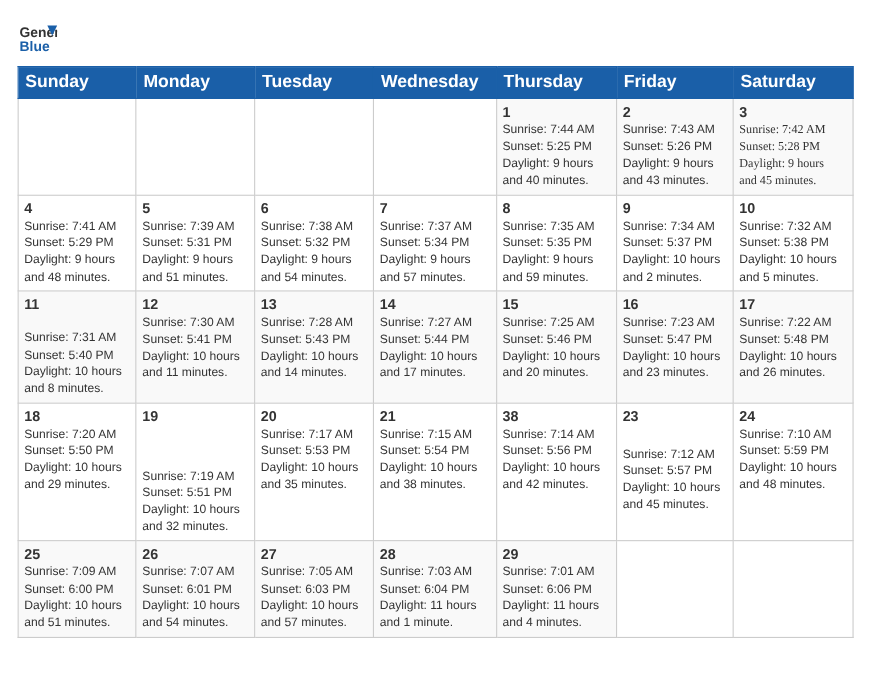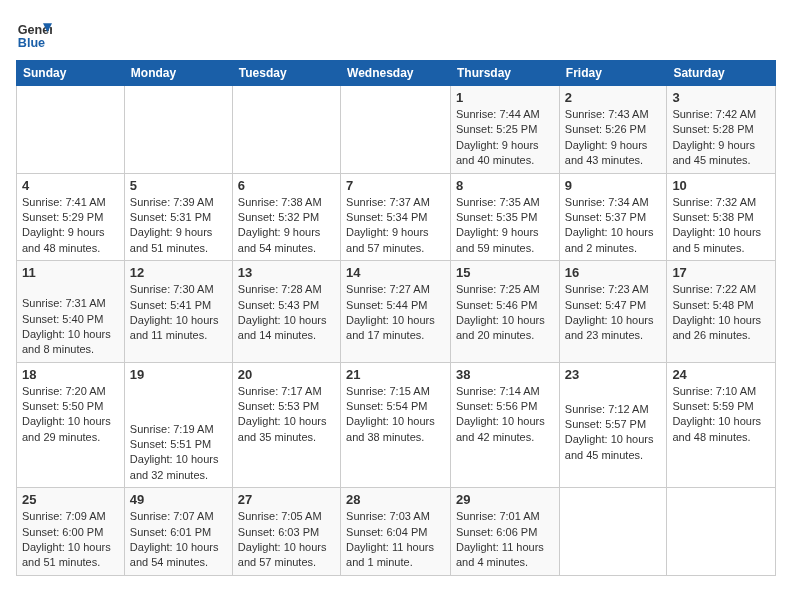--- a/index.html
+++ b/index.html
@@ -40,21 +40,21 @@
     table {
       width: 100%;
       border-collapse: collapse;
       font-size: 11px;
     }
     thead tr th {
       background: #1a5fa8;
       color: #fff;
       text-align: left;
       padding: 5px 6px;
-      font-size: 12px;
+      font-size: 16px;
       font-weight: bold;
       border: 1px solid #1a5fa8;
     }
     tbody tr td {
       border: 1px solid #ccc;
       vertical-align: top;
       padding: 4px 5px;
       width: 113px;
       min-height: 70px;
       background: #fff;
@@ -117,21 +117,21 @@
         </td>
         <td>
           <div class="day-num">2</div>
           <div class="day-info" style="white-space: pre-line;">Sunrise: 7:43 AM
 Sunset: 5:26 PM
 Daylight: 9 hours
 and 43 minutes.</div>
         </td>
         <td>
           <div class="day-num">3</div>
-          <div class="day-info" style="white-space: pre-line;">Sunrise: 7:42 AM
+          <div class="day-info" style="white-space: pre-line; font-family: Liberation Serif, serif;">Sunrise: 7:42 AM
 Sunset: 5:28 PM
 Daylight: 9 hours
 and 45 minutes.</div>
         </td>
       </tr>
       <tr>
         <td>
           <div class="day-num">4</div>
           <div class="day-info" style="white-space: pre-line;">Sunrise: 7:41 AM
 Sunset: 5:29 PM
@@ -285,21 +285,21 @@
       </tr>
       <tr>
         <td>
           <div class="day-num">25</div>
           <div class="day-info" style="white-space: pre-line;">Sunrise: 7:09 AM
 Sunset: 6:00 PM
 Daylight: 10 hours
 and 51 minutes.</div>
         </td>
         <td>
-          <div class="day-num">49</div>
+          <div class="day-num">26</div>
           <div class="day-info" style="white-space: pre-line;">Sunrise: 7:07 AM
 Sunset: 6:01 PM
 Daylight: 10 hours
 and 54 minutes.</div>
         </td>
         <td>
           <div class="day-num">27</div>
           <div class="day-info" style="white-space: pre-line;">Sunrise: 7:05 AM
 Sunset: 6:03 PM
 Daylight: 10 hours

